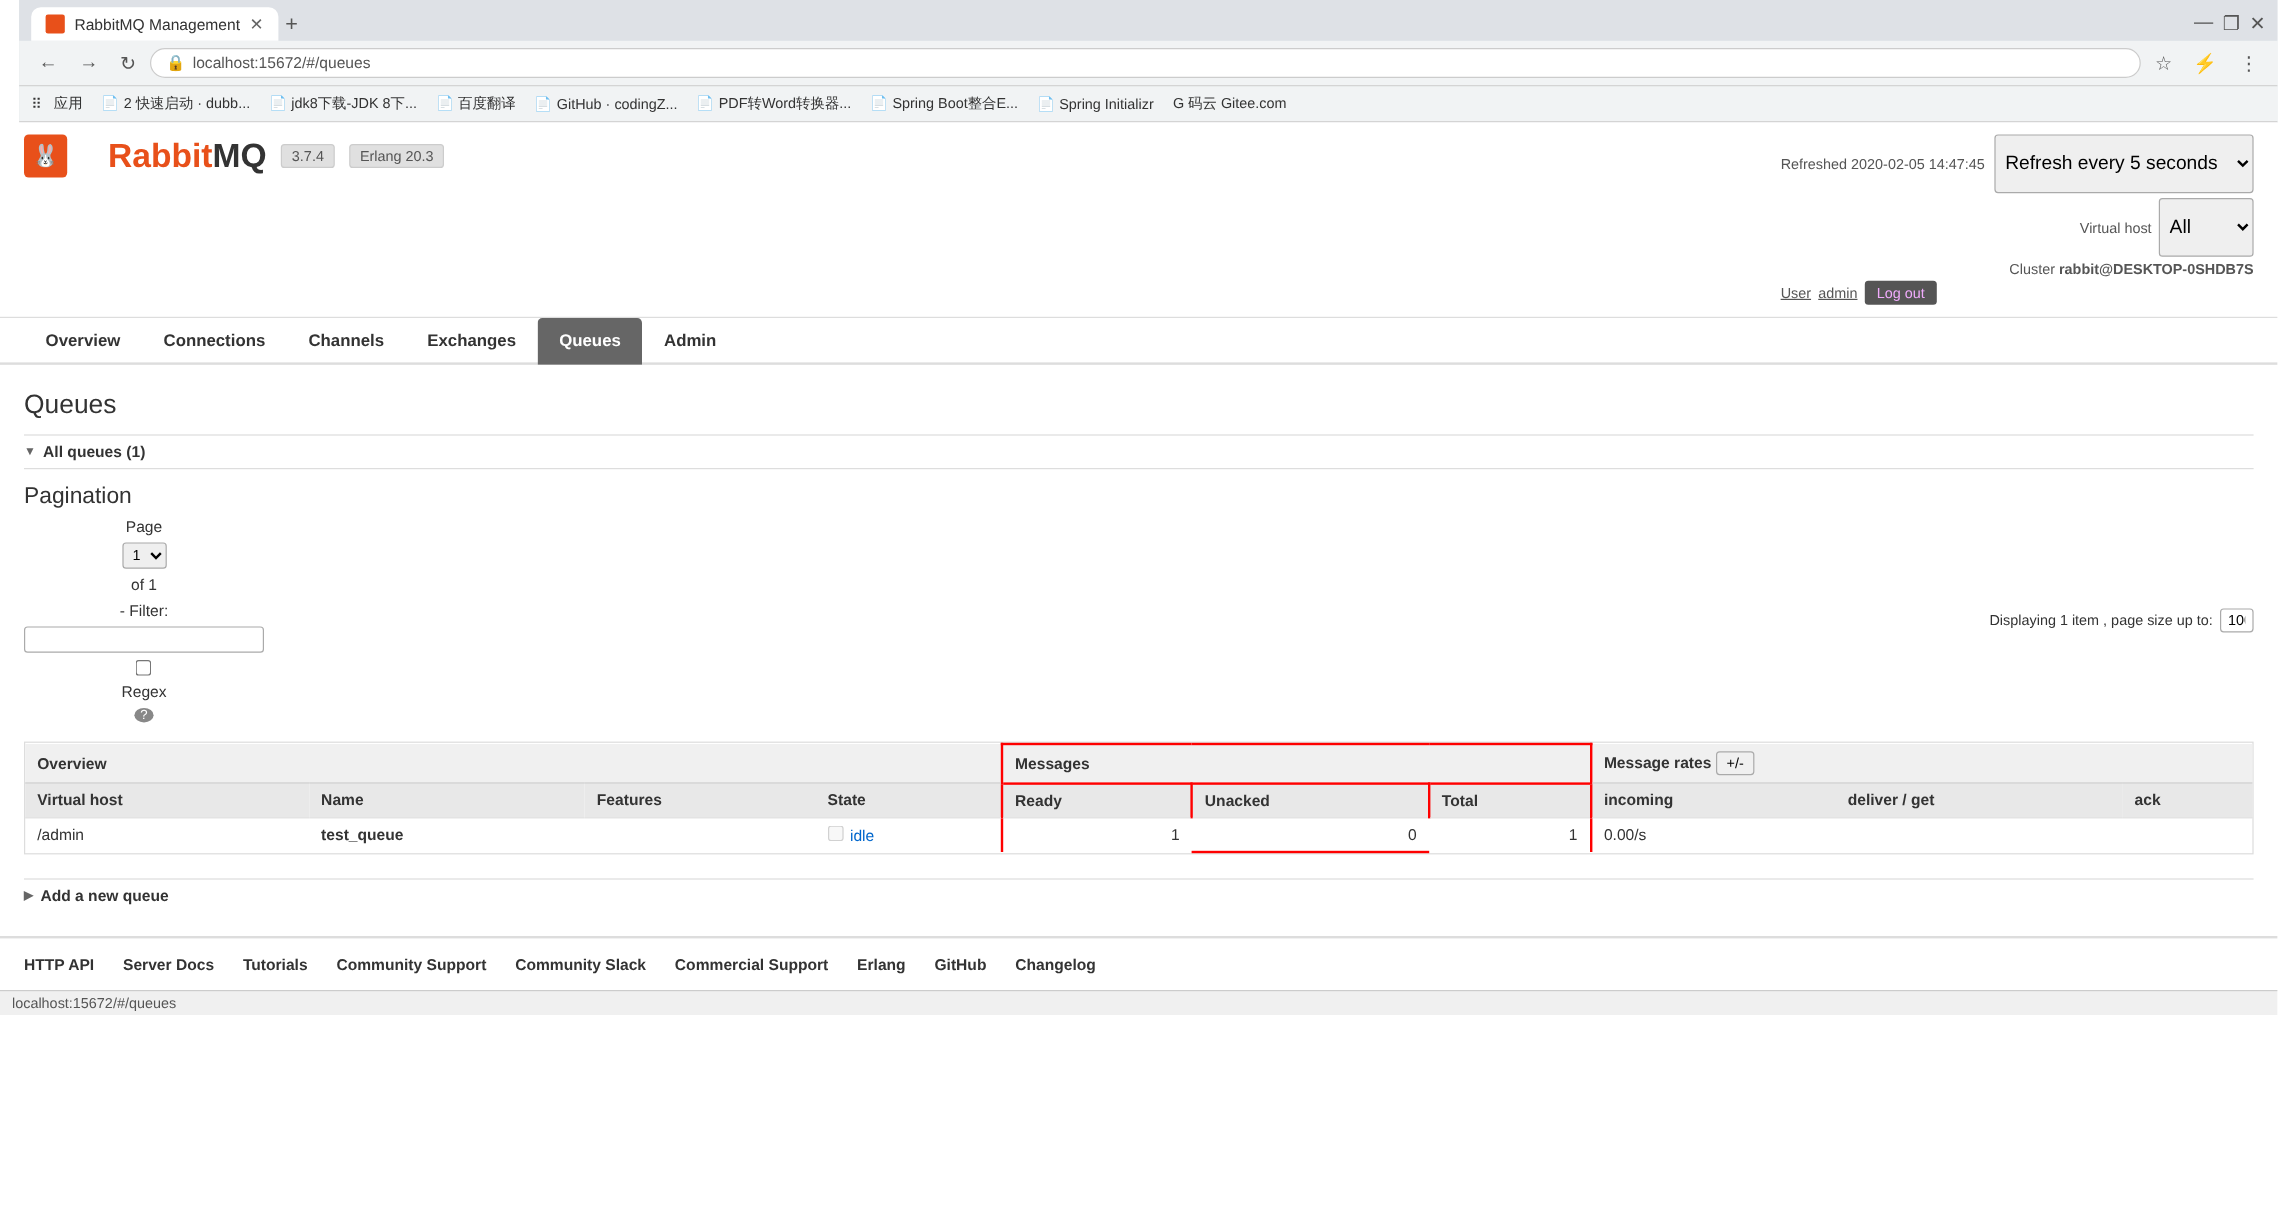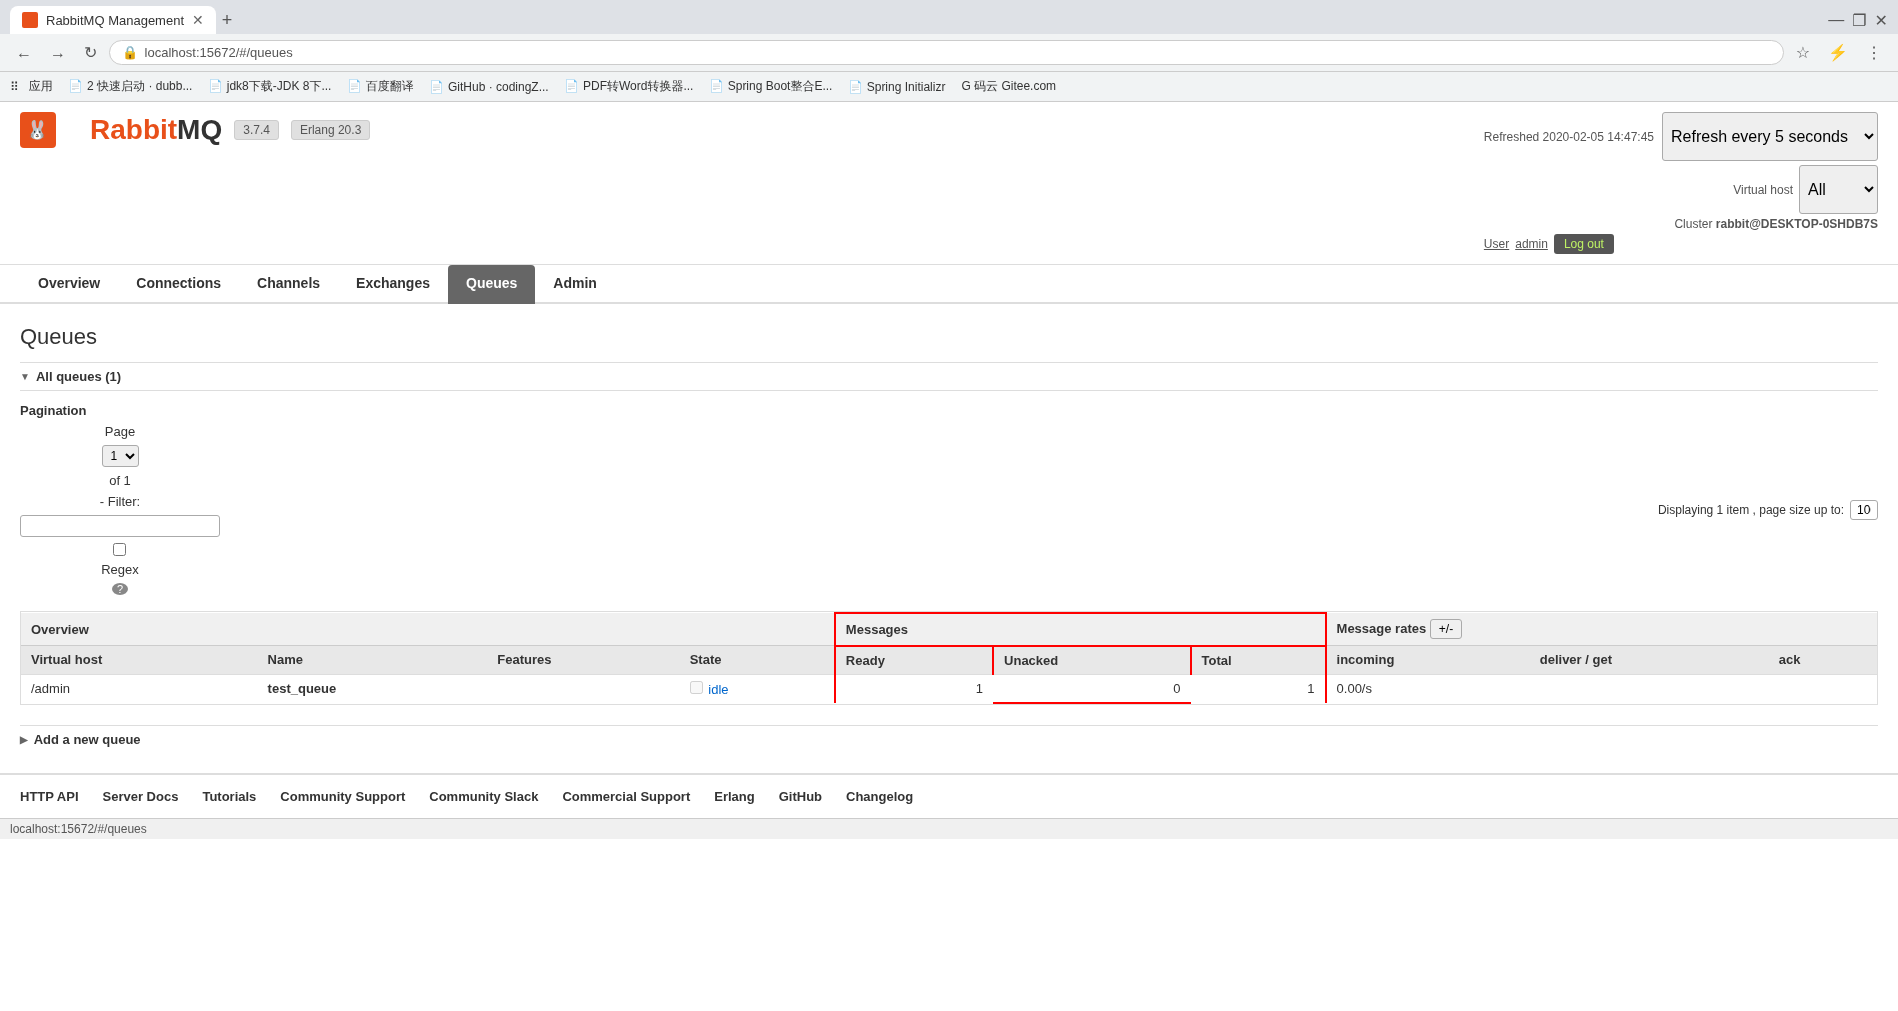--- a/index.html
+++ b/index.html
@@ -2,20 +2,21 @@
 <html><head>
   <meta charset="utf-8">
   <style>
     * { box-sizing: border-box; margin: 0; padding: 0; }
     body { font-family: Arial, sans-serif; font-size: 13px; background: #fff; color: #333; }
 
     
     .browser-chrome {
       background: #dee1e6;
       padding: 0;
+      margin-left: 16px;
     }
     .browser-title-bar {
       display: flex;
       align-items: center;
       padding: 6px 10px 0;
       background: #dee1e6;
     }
     .browser-tab {
       display: flex;
       align-items: center;
@@ -175,21 +176,21 @@
     .cluster-row { margin-bottom: 3px; }
     .cluster-name { font-weight: bold; }
     .user-row {
       display: flex;
       align-items: center;
       gap: 6px;
       text-decoration: underline;
     }
     .logout-btn {
       background: #555;
-      color: #bef264;
+      color: #f0abfc;
       border: none;
       padding: 3px 10px;
       border-radius: 3px;
       cursor: pointer;
       font-size: 12px;
     }
 
     
     .main-nav {
       display: flex;
@@ -231,21 +232,21 @@
       border-top: 1px solid #ddd;
       border-bottom: 1px solid #ddd;
       margin-bottom: 12px;
       font-weight: bold;
       cursor: pointer;
     }
     .triangle { font-size: 10px; color: #666; }
 
     
     .pagination-section { margin-bottom: 16px; }
-    .pagination-label { font-size: 13px; font-weight: bold; margin-bottom: 6px; }
+    .pagination-label { font-size: 19px; font-weight: normal; margin-bottom: 6px; }
     .pagination-controls {
       display: flex;
       align-items: center;
       justify-content: space-between;
     }
     .pagination-left {
       display: flex;
       align-items: center;
       gap: 6px;
       flex-direction: column;

